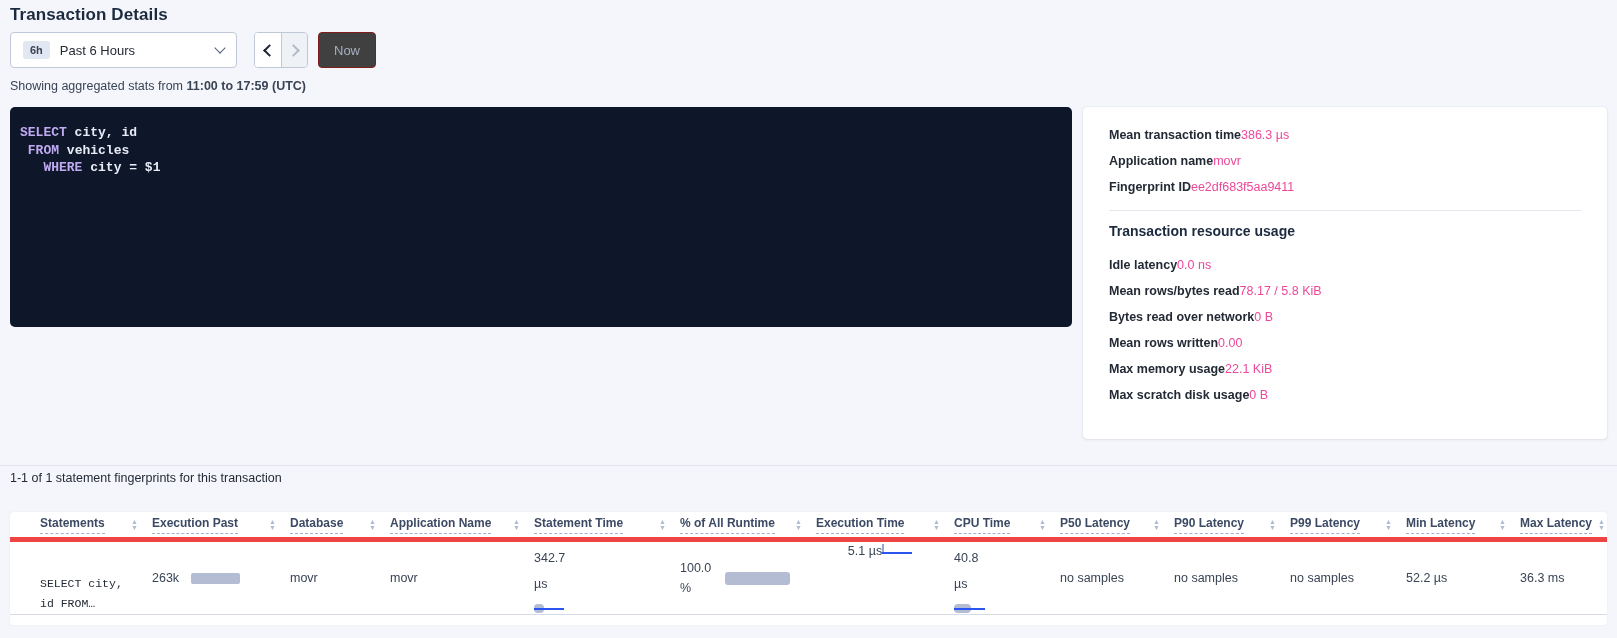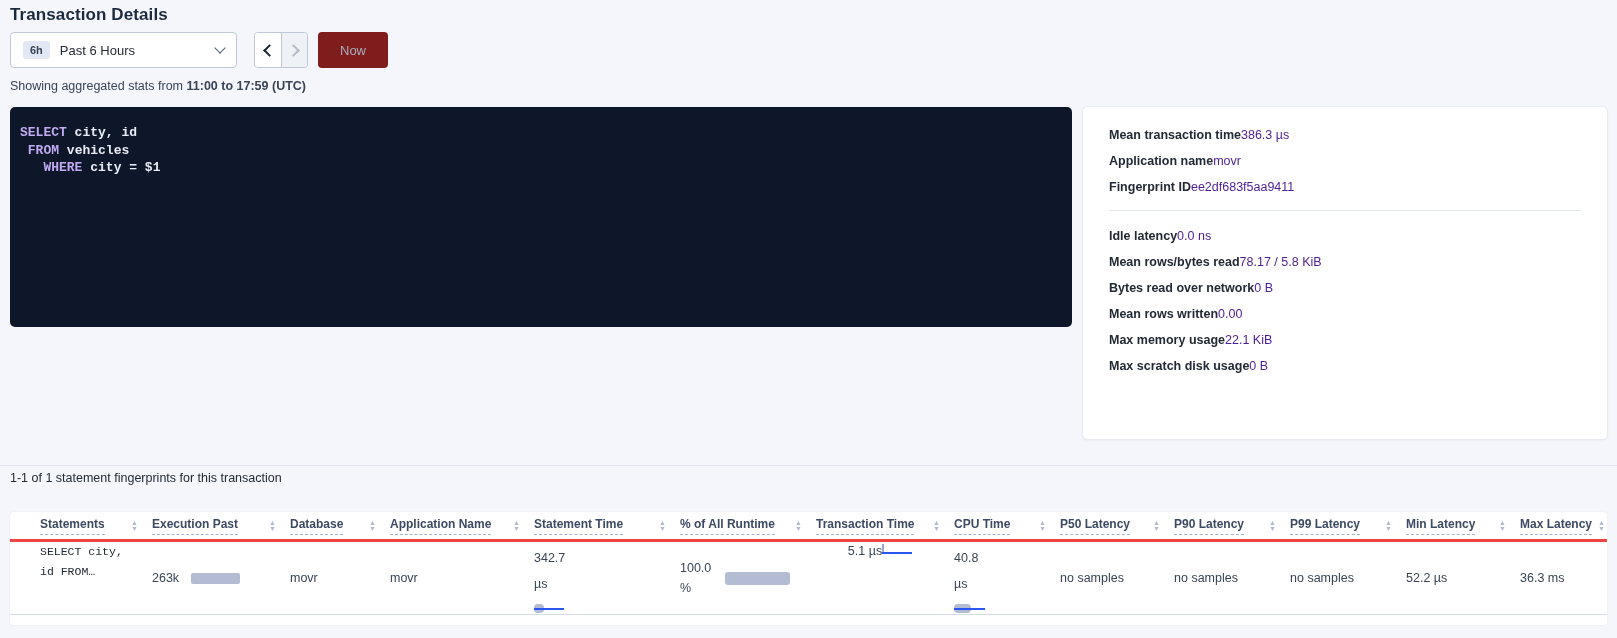--- a/index.html
+++ b/index.html
@@ -40,21 +40,21 @@
     width:26px; height:34px; background:#fff; border:none; display:flex; align-items:center; justify-content:center; cursor:pointer;
   }
   .arrow-btn + .arrow-btn { border-left:1px solid #c0c8d8; }
   .arrow-btn .chev { width:9px; height:9px; border-width:0 2.5px 2.5px 0; border-color:#1b2433; }
   .chev-left  { transform:rotate(135deg); margin-left:3px; }
   .chev-right { transform:rotate(-45deg); margin-right:3px; }
   .arrow-btn.disabled { background:#eef1f6; }
   .arrow-btn.disabled .chev { border-color:#b3bac6; }
   .now-btn {
     margin-left:10px; height:36px; padding:0 15px;
-    background:#7f1d1d; border:7px solid #7f1d1d; border-radius:4px;
+    background:#404040; border:1px solid #7f1d1d; border-radius:4px;
     font-size:13px; color:#a5aebe; font-family:inherit; cursor:pointer;
   }
   .subtitle { position:absolute; left:10px; top:79px; font-size:12.5px; color:#394455; }
   .subtitle b { font-weight:bold; }
 
   
   .sql-card {
     position:absolute; left:10px; top:107px; width:1062px; height:220px;
     background:#0e1729; border-radius:5px;
   }
@@ -67,52 +67,52 @@
 
   
   .summary-card {
     position:absolute; left:1083px; top:107px; width:524px; height:332px;
     background:#fff; border-radius:4px;
     box-shadow:0 0 1px rgba(60,66,87,.25), 0 1px 3px rgba(60,66,87,.09);
     padding:15px 26px 0 26px;
   }
   .kv-row { display:flex; justify-content:flex-start; align-items:center; height:26px; font-size:12.5px; }
   .kv-row .kv-label { font-weight:bold; color:#242a35; }
-  .kv-row .kv-value { color:#4c1d95; }
+  .kv-row .kv-value { color:#ec4899; }
   .summary-divider { border:none; border-top:1px solid #e3e7f0; margin:10px 0 12px 0; }
   .usage-title { font-size:14px; font-weight:bold; color:#1b2a3e; margin-bottom:13px; }
 
   
   .section-divider { position:absolute; left:0; top:465px; width:1617px; border-top:1px solid #dfe4ee; }
   .count-text { position:absolute; left:10px; top:471px; font-size:12.5px; color:#242a35; }
 
   
   .table-card {
     position:absolute; left:10px; top:512px; width:1597px; height:113px;
     background:#fff; border-radius:3px;
     box-shadow:0 0 1px rgba(60,66,87,.2);
   }
   .tgrid {
     display:grid;
     grid-template-columns:112px 138px 100px 144px 146px 136px 138px 106px 114px 116px 116px 114px 1fr;
     padding-left:30px;
   }
-  .thead { height:30px; border-bottom:3px solid #ef4444; align-items:center; }
+  .thead { height:30px; border-bottom:5px solid #ef4444; align-items:center; }
   .th { display:flex; align-items:center; justify-content:space-between; padding-right:14px; cursor:pointer; }
   .th-label {
     font-size:12px; font-weight:bold; color:#3c4a64;
     border-bottom:1px dashed #9fb1d1; padding-bottom:3px; white-space:nowrap;
   }
   .sort-icon { display:flex; flex-direction:column; color:#b0bad2; font-size:7px; line-height:5.5px; margin-left:6px; }
   .trow { height:73px; border-bottom:1px solid #d6dbe7; font-size:12.5px; color:#394455; }
   .td { display:flex; align-items:center; padding-right:10px; }
   .td-stmt {
     font-family:"Liberation Mono","DejaVu Sans Mono",monospace;
     font-size:11.5px; line-height:20px; color:#242a35;
-    flex-direction:column; align-items:flex-start; justify-content:flex-start; cursor:pointer;
+    flex-direction:column; align-items:flex-start; justify-content:flex-end; cursor:pointer;
   }
   .bar-lav { background:var(--bar-lavender); display:inline-block; border-radius:2px; }
   .exec-bar { height:11px; margin-left:12px; }
   .pct-bar { height:13px; border-radius:3px; margin-left:14px; }
   .stack { display:flex; flex-direction:column; line-height:20px; }
   .td-timecol { flex-direction:column; align-items:flex-start; justify-content:space-between; padding-top:6px; line-height:20px; }
   .mini { position:relative; height:10px; margin-top:4px; }
   .mini .pill { position:absolute; left:0; top:0; height:9px; background:var(--bar-lavender); border-radius:4px; }
   .mini .hline { position:absolute; left:0; top:3.5px; height:2.5px; background:var(--accent-blue); }
   .td-cont { align-items:flex-start; justify-content:center; line-height:18px; }
@@ -161,20 +161,21 @@
         <div class="kv-row">
           <span class="kv-label">Application name</span>
           <span class="kv-value">movr</span>
         </div>
         <div class="kv-row">
           <span class="kv-label">Fingerprint ID</span>
           <span class="kv-value">ee2df683f5aa9411</span>
         </div>
       </div>
     <hr class="summary-divider">
+    <h3 class="usage-title">Transaction resource usage</h3>
     <div id="usage-rows">
         <div class="kv-row">
           <span class="kv-label">Idle latency</span>
           <span class="kv-value">0.0 ns</span>
         </div>
         <div class="kv-row">
           <span class="kv-label">Mean rows/bytes read</span>
           <span class="kv-value">78.17 / 5.8 KiB</span>
         </div>
         <div class="kv-row">
@@ -237,21 +238,21 @@
           </span>
         </div>
         <div class="th">
           <span class="th-label">% of All Runtime</span>
           <span class="sort-icon">
             <span>▲</span>
             <span>▼</span>
           </span>
         </div>
         <div class="th">
-          <span class="th-label">Transaction Time</span>
+          <span class="th-label">Execution Time</span>
           <span class="sort-icon">
             <span>▲</span>
             <span>▼</span>
           </span>
         </div>
         <div class="th">
           <span class="th-label">CPU Time</span>
           <span class="sort-icon">
             <span>▲</span>
             <span>▼</span>

